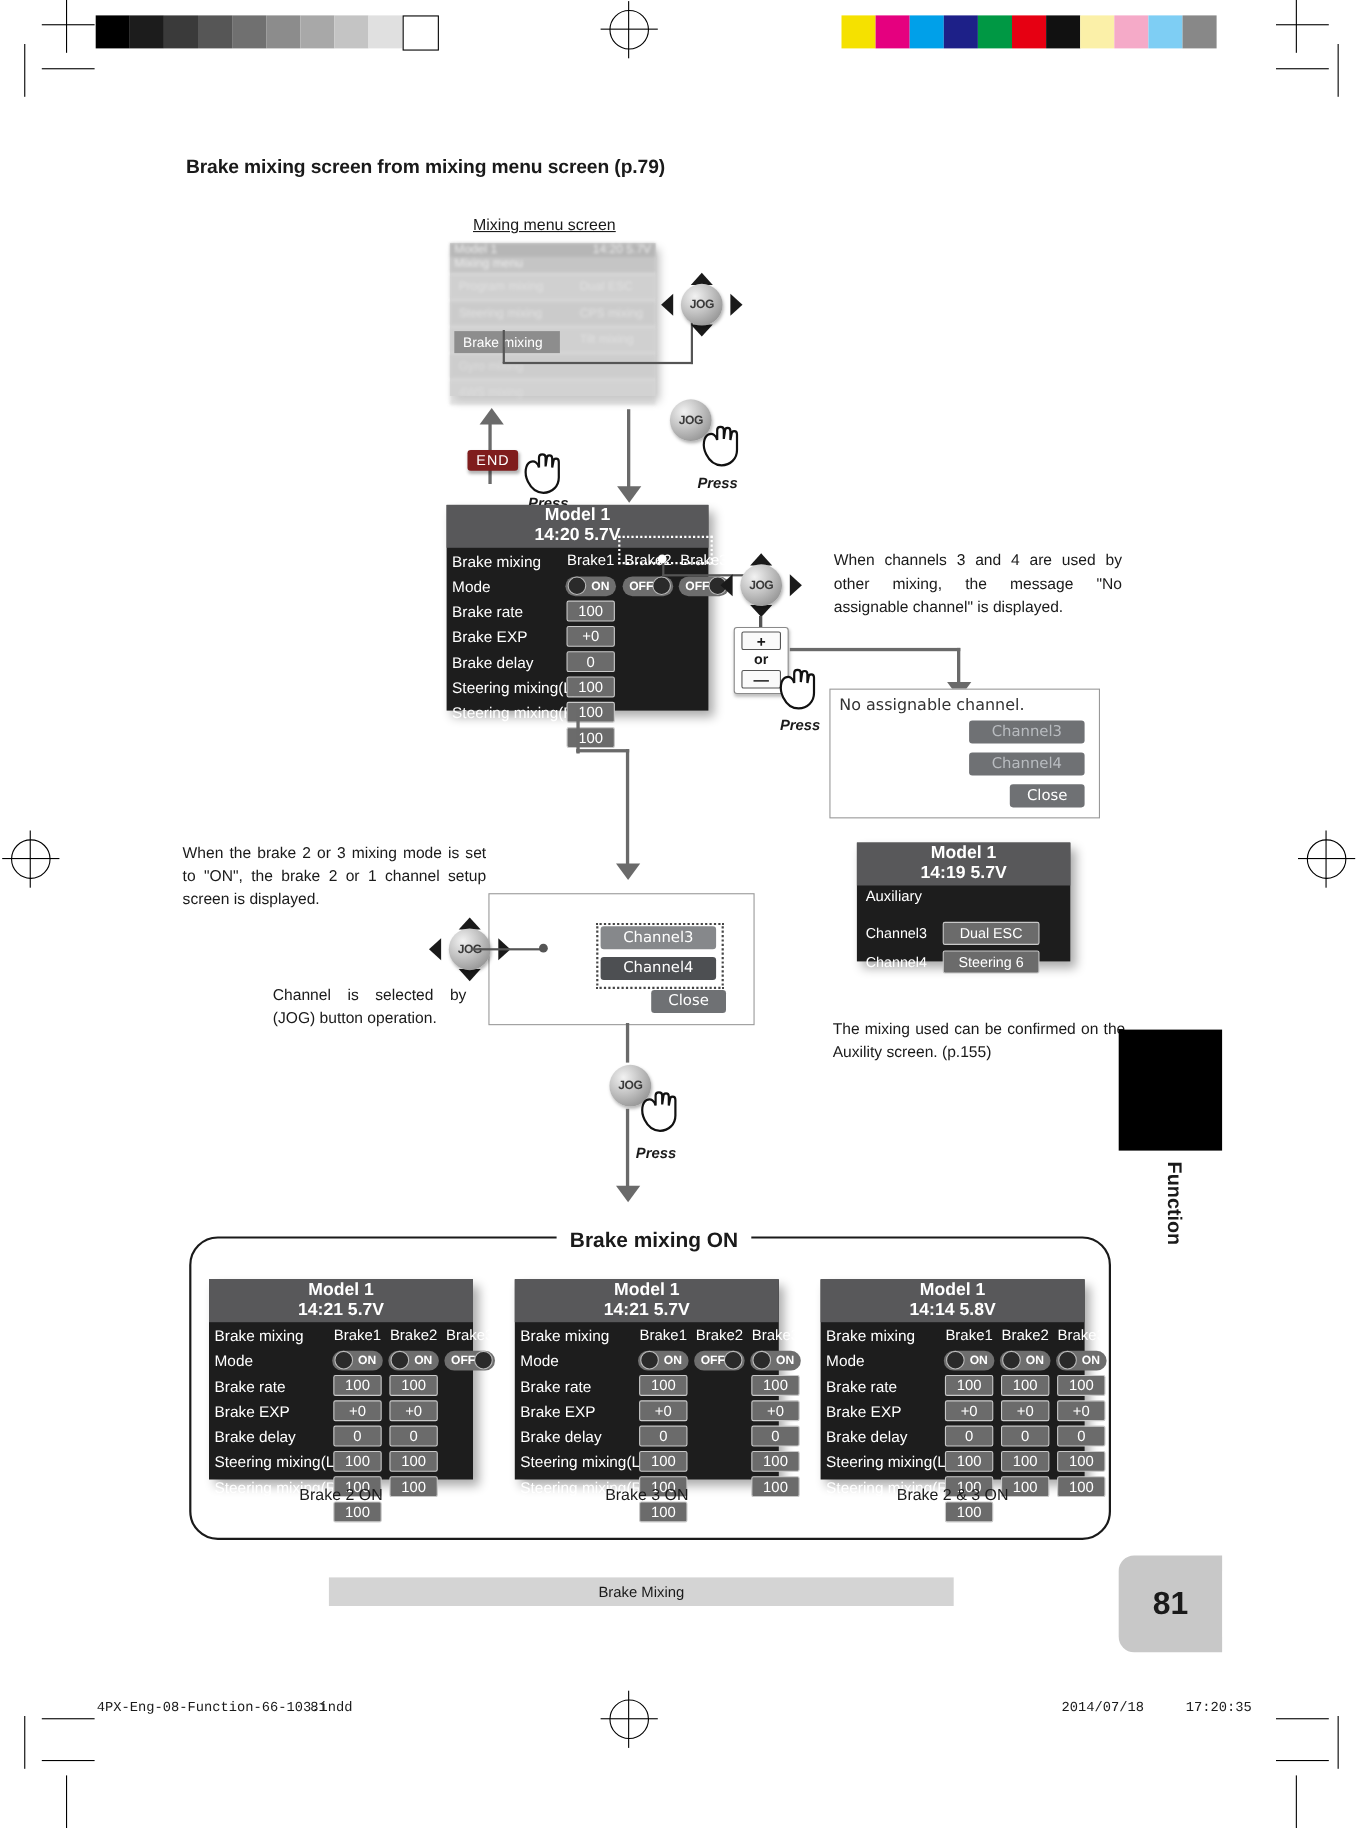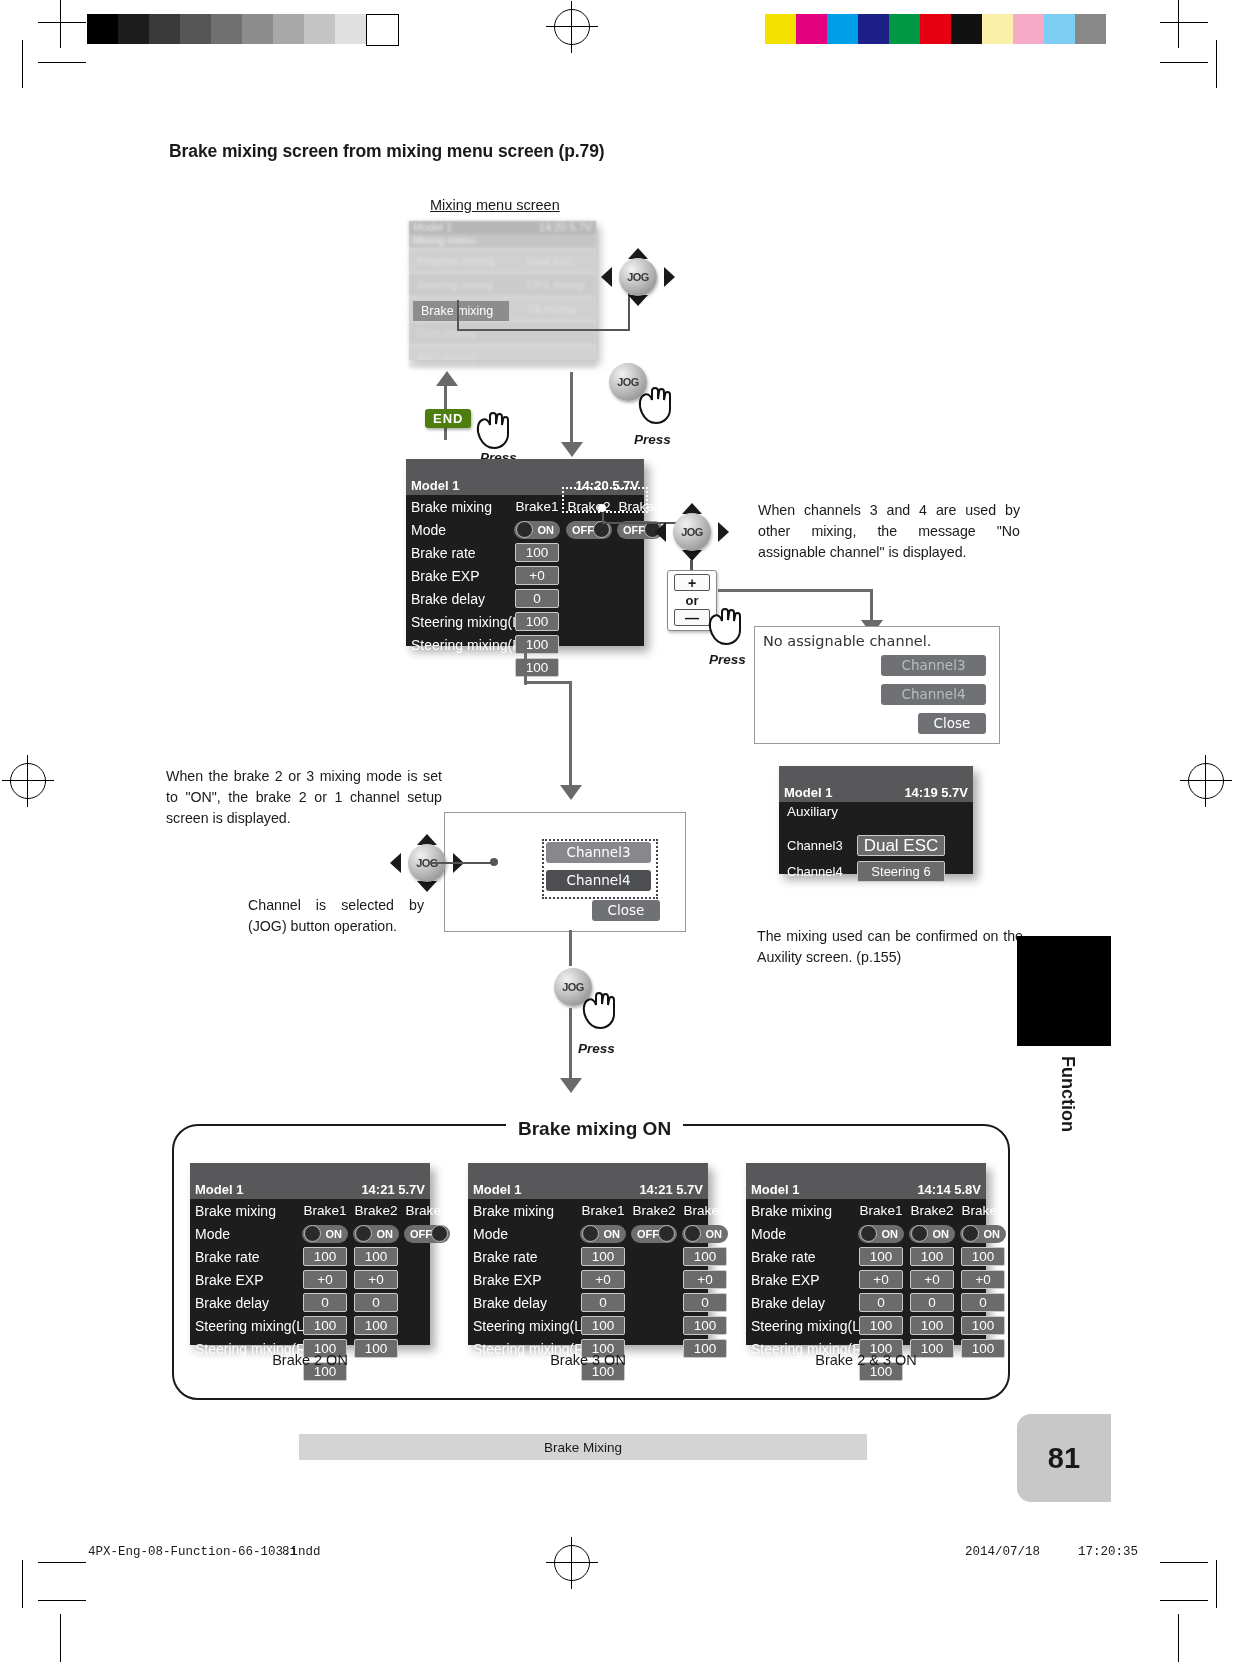--- a/index.html
+++ b/index.html
@@ -16,22 +16,22 @@
   .swatchrow{position:absolute;display:flex;}
   .swatchrow div{width:31px;height:30px;}
 
   
   .h-title{font-size:17.5px;font-weight:bold;letter-spacing:-0.1px;}
   .cap{font-size:14.5px;text-decoration:underline;}
   .bodytext{font-size:14.2px;line-height:21px;text-align:justify;}
 
   
   .lcd{background:#1d1d1d;position:absolute;box-shadow:5px 6px 9px rgba(0,0,0,.33);}
-  .lcd .titlebar{background:#58585a;color:#fff;font-size:13px;font-weight:bold;
-      display:flex;justify-content:space-between;align-items:center;padding:19px 5px 2px 5px;}
+  .lcd .titlebar{background:#58585a;color:#fff;font-size:16px;font-weight:bold;
+      display:flex;justify-content:space-between;align-items:center;padding:1px 5px 2px 5px;flex-direction:column;}
   .lcd .titlebar .t-right{font-weight:bold;text-align:center;}
   .lcd .row{display:flex;align-items:center;height:23px;color:#fff;font-size:14px;padding-left:5px;}
   .lcd .rlabel{flex:0 0 auto;}
   .val{background:#6b6b6b;color:#fff;border:1px solid #c9c9c9;border-radius:2px;
       text-align:center;font-size:13.5px;line-height:17px;height:17px;}
   .hdrcell{color:#fff;font-size:13.6px;text-align:center;}
   .sw{display:inline-flex;align-items:center;justify-content:center;
       width:46px;height:18px;border-radius:9px;background:#6e6e6e;position:relative;}
   .sw .knob{position:absolute;width:15px;height:15px;border-radius:50%;background:#2a2a2a;border:1px solid #bbb;}
   .sw .txt{font-size:11px;font-weight:bold;color:#fff;position:absolute;}
@@ -65,21 +65,21 @@
       font-size:11px;font-weight:bold;color:#3a3a3a;letter-spacing:-0.5px;
       box-shadow:1px 2px 3px rgba(0,0,0,.3);}
   .jwrap{position:absolute;width:74px;height:58px;}
   .jt{position:absolute;left:27px;top:0;width:0;height:0;border-left:10px solid transparent;border-right:10px solid transparent;border-bottom:11px solid #1a1a1a;}
   .jb{position:absolute;left:27px;bottom:0;width:0;height:0;border-left:10px solid transparent;border-right:10px solid transparent;border-top:11px solid #1a1a1a;}
   .jl{position:absolute;top:19px;left:0;width:0;height:0;border-top:10px solid transparent;border-bottom:10px solid transparent;border-right:11px solid #1a1a1a;}
   .jr{position:absolute;top:19px;right:0;width:0;height:0;border-top:10px solid transparent;border-bottom:10px solid transparent;border-left:11px solid #1a1a1a;}
   .jogsmall{position:absolute;left:18px;top:10px;}
 
   
-  .endkey{position:absolute;background:#4d7c0f;color:#fff;font-size:13px;font-weight:bold;
+  .endkey{position:absolute;background:#7f1d1d;color:#fff;font-size:13px;font-weight:normal;
       padding:2px 8px;border-radius:3px;letter-spacing:1px;box-shadow:1px 2px 3px rgba(0,0,0,.3);}
   .press{position:absolute;font-size:13.5px;font-weight:bold;font-style:italic;}
 
   
   .pmbox{position:absolute;background:#fff;border:1px solid #8a8a8a;border-radius:3px;
       width:48px;padding:3px 0 4px 0;text-align:center;box-shadow:1px 2px 3px rgba(0,0,0,.25);}
   .pmbox .k{display:block;margin:0 auto;width:34px;height:15px;border:1px solid #555;
       border-radius:2px;background:#fafafa;position:relative;}
   .pmbox .or{font-size:13px;font-weight:bold;margin:1px 0;}
 
@@ -360,21 +360,21 @@
 <div class="bodytext abs" style="left:248px;top:895px;width:176px;">Channel is selected by (JOG) button operation.</div>
 
 <div class="lcd" style="left:779px;top:766px;width:194px;height:108px;">
   <div class="titlebar">
     <span>Model 1</span>
     <span class="t-right">14:19 5.7V</span>
   </div>
   <div style="color:#fff;font-size:13.5px;padding:2px 0 0 8px;">Auxiliary</div>
   <div style="display:flex;align-items:center;margin-top:16px;">
     <span style="color:#fff;font-size:13px;padding-left:8px;width:70px;">Channel3</span>
-    <span class="val" style="width:86px;height:19px;line-height:19px;font-size:17px;">Dual ESC</span>
+    <span class="val" style="width:86px;height:19px;line-height:19px;font-size:13px;">Dual ESC</span>
   </div>
   <div style="display:flex;align-items:center;margin-top:5px;">
     <span style="color:#fff;font-size:13px;padding-left:8px;width:70px;">Channel4</span>
     <span class="val" style="width:86px;height:19px;line-height:19px;font-size:13px;">Steering 6</span>
   </div>
 </div>
 <div class="bodytext abs" style="left:757px;top:926px;width:266px;">The mixing used can be confirmed on the Auxility screen. (p.155)</div>
 
 <div class="jog" style="left:554px;top:968px;">JOG</div>
 <svg class="hand" style="left:576px;top:988px;" viewBox="0 0 46 46">

